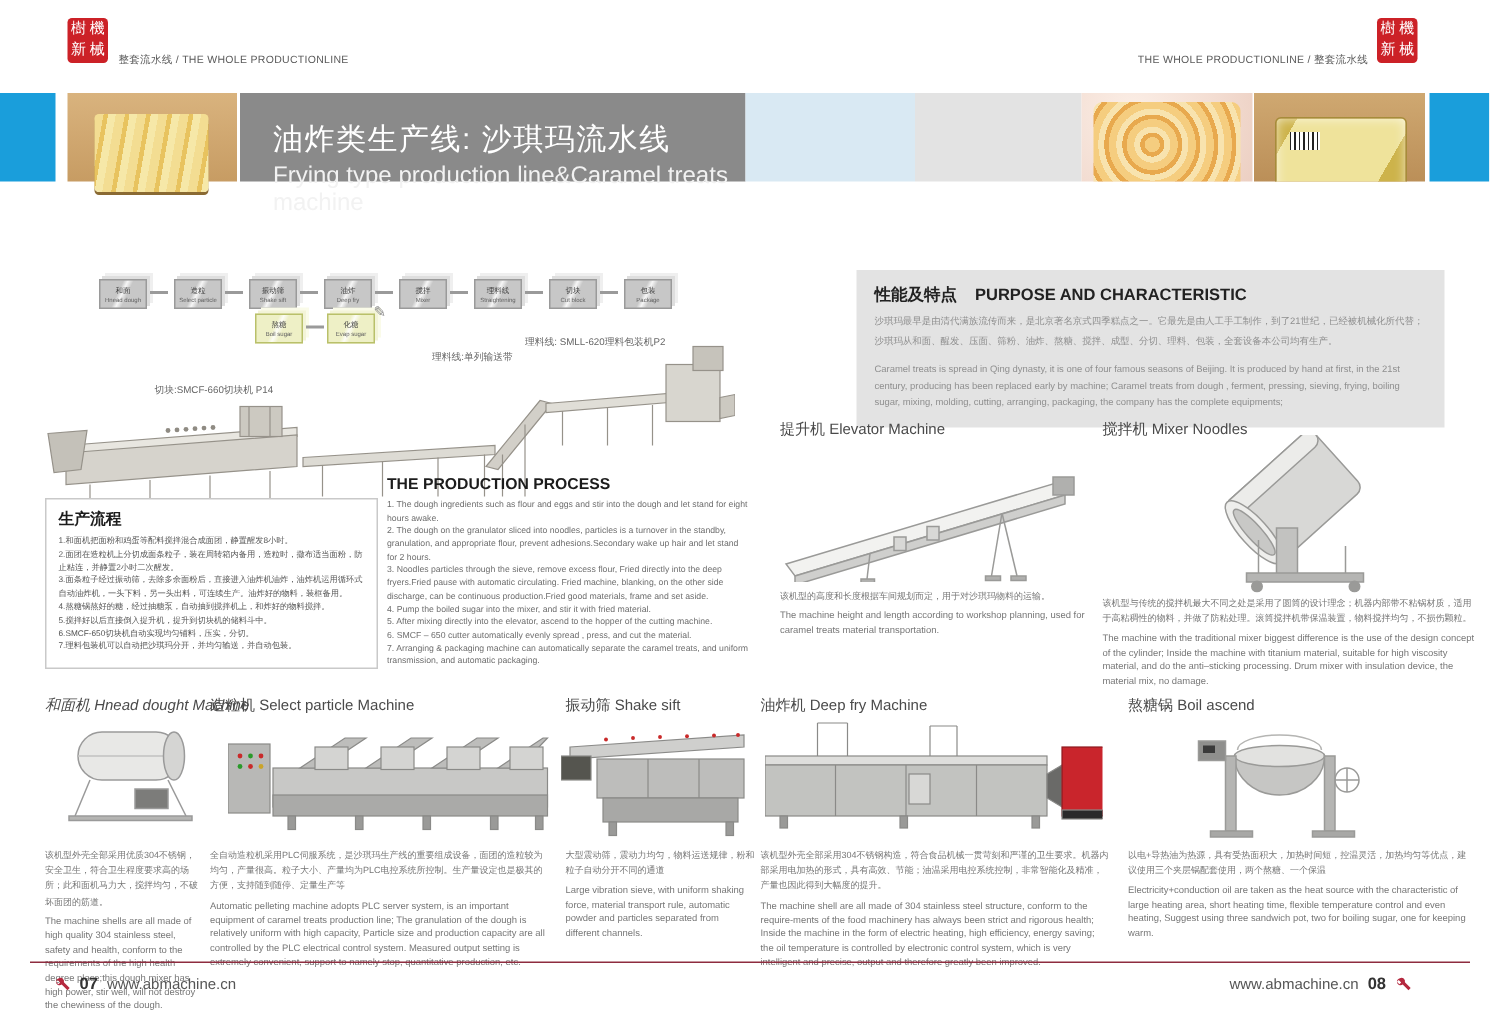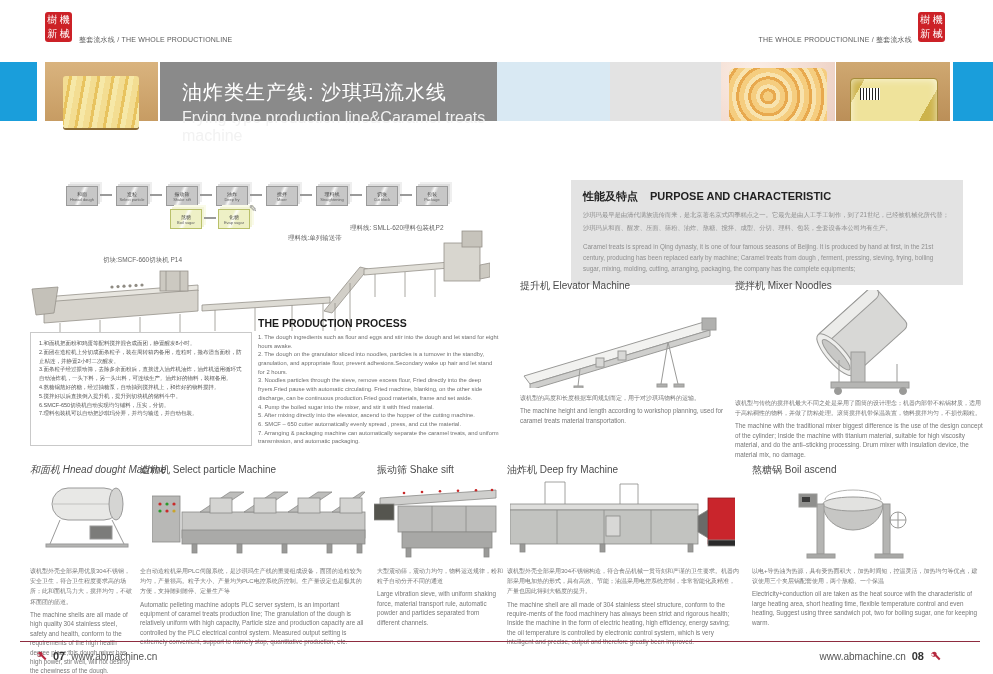--- a/index.html
+++ b/index.html
@@ -210,20 +210,21 @@
         <line x1="375" y1="47" x2="375" y2="72"></line>
         <line x1="405" y1="45" x2="405" y2="72"></line>
 
       <rect x="414" y="18" width="36" height="38" fill="#d8d6cf"></rect>
       <rect x="432" y="6" width="20" height="16" fill="#c6c3bb"></rect>
       <polygon points="450,40 460,38 460,52 450,54" fill="#ccc9c1"></polygon>
     </g>
   </svg>
 
   <div class="proc-box">
+    <div class="blk-title">生产流程</div>
     <div class="proc-cn prelines">1.和面机把面粉和鸡蛋等配料搅拌混合成面团，静置醒发8小时。
 2.面团在造粒机上分切成面条粒子，装在周转箱内备用，造粒时，撒布适当面粉，防止粘连，并静置2小时二次醒发。
 3.面条粒子经过振动筛，去除多余面粉后，直接进入油炸机油炸，油炸机运用循环式自动油炸机，一头下料，另一头出料，可连续生产。油炸好的物料，装框备用。
 4.熬糖锅熬好的糖，经过抽糖泵，自动抽到搅拌机上，和炸好的物料搅拌。
 5.搅拌好以后直接倒入提升机，提升到切块机的储料斗中。
 6.SMCF-650切块机自动实现均匀铺料，压实，分切。
 7.理料包装机可以自动把沙琪玛分开，并均匀输送，并自动包装。</div>
   </div>
   <div class="proc-en-box">
     <div class="blk-title">THE PRODUCTION PROCESS</div>

